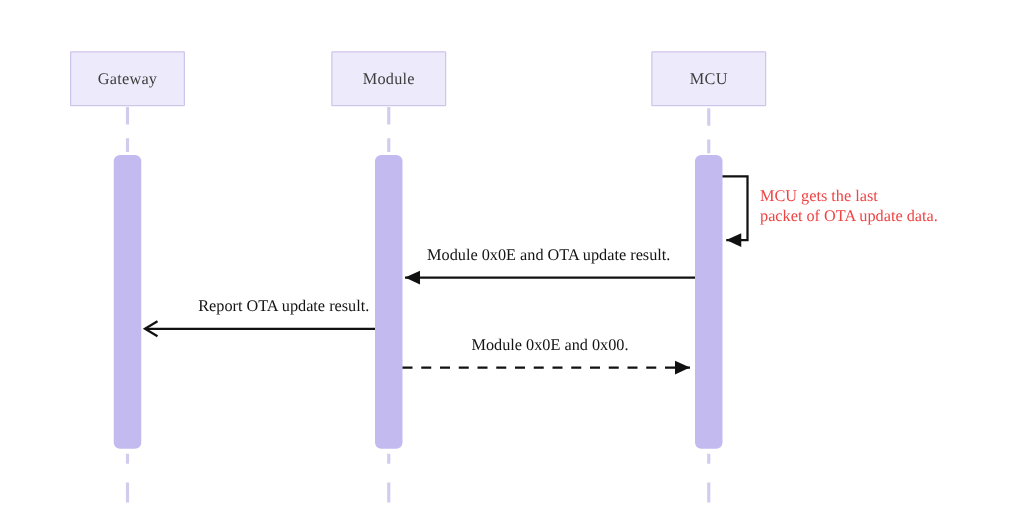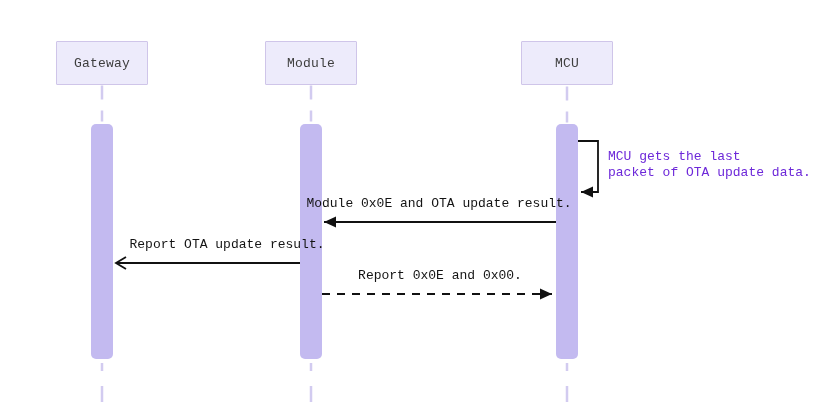--- a/index.html
+++ b/index.html
@@ -1,21 +1,21 @@
 <!DOCTYPE html>
 <html><head>
 <meta charset="utf-8">
 <style>
   html, body { margin: 0; padding: 0; background: #ffffff; }
   .canvas {
     position: relative;
     width: 825px;
     height: 413px;
     background: #ffffff;
-    font-family: Liberation Mono, monospace;
+    font-family: Liberation Serif, serif;
     overflow: hidden;
   }
   .actor-box {
     position: absolute;
     top: 41px;
     width: 92px;
     height: 44px;
     box-sizing: border-box;
     background: #edebfb;
     border: 1.5px solid #cfc5e9;
@@ -63,21 +63,21 @@
   .msg-ota-result { left: 439px; top: 196px; }
   .msg-report     { left: 210px; top: 237px; margin-left: 17px; }
   .msg-ack        { left: 440px; top: 268px; }
 
   .self-note {
     position: absolute;
     left: 608px;
     top: 149px;
     font-size: 13px;
     line-height: 16px;
-    color: #6d28d9;
+    color: #ef4444;
     white-space: pre-line;
     transform: none;
     text-align: left;
   }
 </style>
 </head>
 <body>
 
 <div class="canvas">
 
@@ -126,15 +126,15 @@
       <path d="M300,263 H116" marker-end="url(#openv)"></path>
 
       <path d="M322,294 H552" stroke-dasharray="8 7" marker-end="url(#tri)"></path>
     </g>
   </svg>
 
   <div class="self-note">MCU gets the last
 packet of OTA update data.</div>
   <div class="msg-label msg-ota-result">Module 0x0E and OTA update result.</div>
   <div class="msg-label msg-report">Report OTA update result.</div>
-  <div class="msg-label msg-ack">Report 0x0E and 0x00.</div>
+  <div class="msg-label msg-ack">Module 0x0E and 0x00.</div>
 
 </div>
 
 </body></html>

